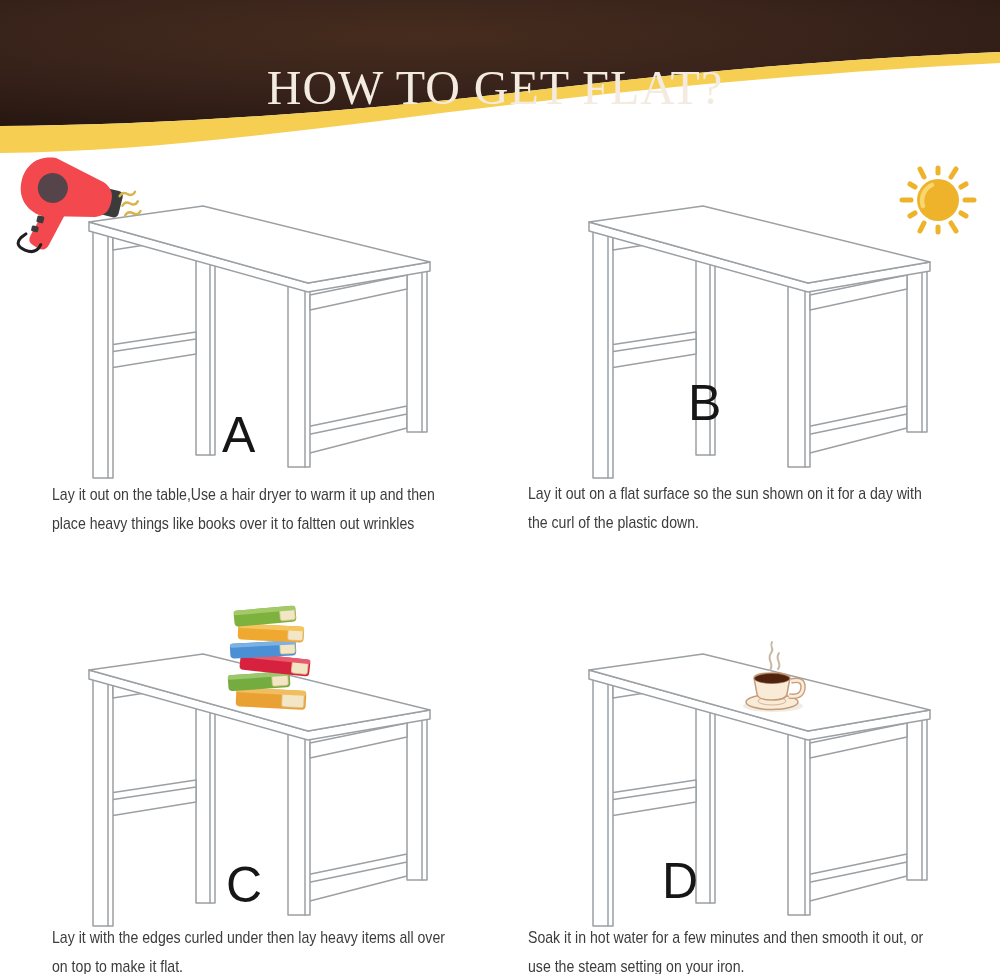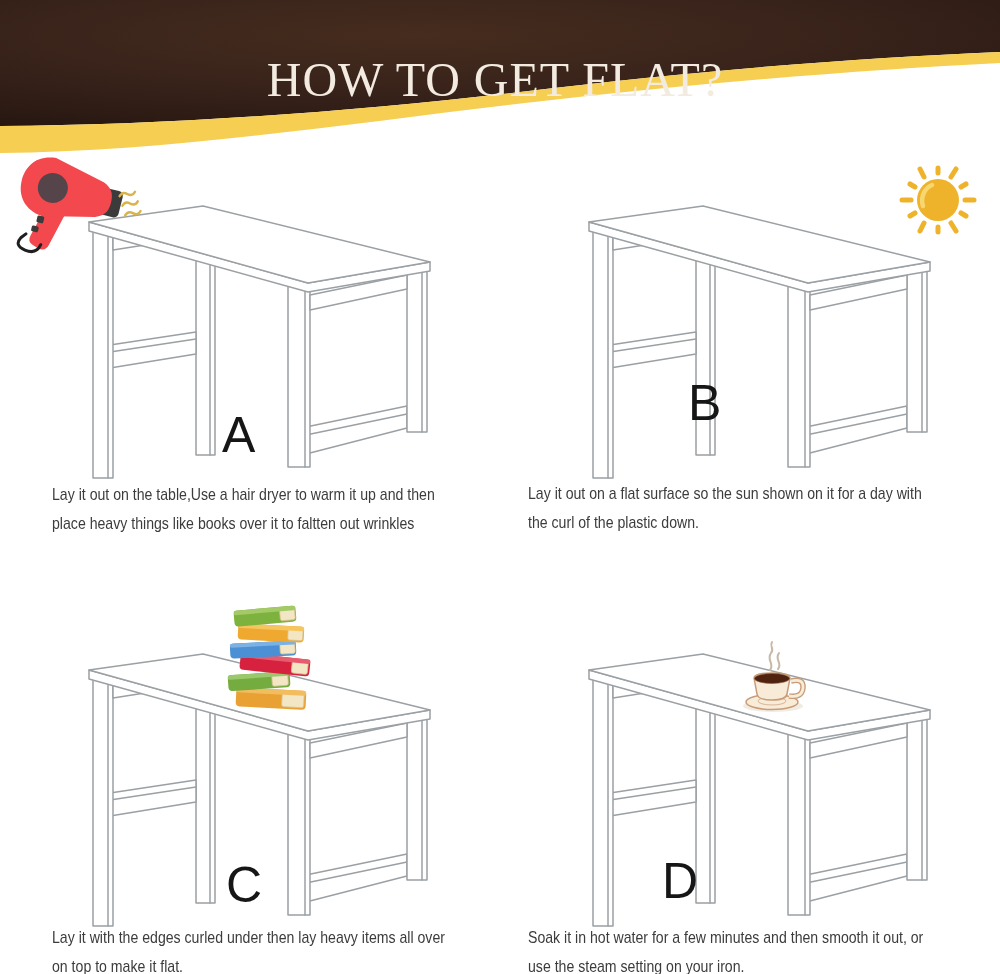--- a/index.html
+++ b/index.html
@@ -1,20 +1,20 @@
 <!DOCTYPE html>
 <html><head>
 <meta charset="utf-8">
 <style>
   html,body{margin:0;padding:0;background:#fff;}
   #page{position:relative;width:1000px;height:974px;background:#fff;overflow:hidden;
         font-family:"Liberation Sans",sans-serif;}
   
   #header-wave{position:absolute;left:0;top:0;width:1000px;height:160px;display:block;}
-  #page-title{position:absolute;left:0;top:20px;width:990px;text-align:center;
+  #page-title{position:absolute;left:0;top:28px;width:990px;text-align:center;
       font-family:"Liberation Serif",serif;font-size:48px;letter-spacing:1px;
       color:#f3ebe0;font-weight:normal;}
   
   .table{position:absolute;width:360px;height:290px;}
   .m-a .table{left:80px;top:195px;}
   .m-b .table{left:580px;top:195px;}
   .m-c .table{left:80px;top:643px;}
   .m-d .table{left:580px;top:643px;}
   
   .label{position:absolute;font-family:"Liberation Sans",sans-serif;font-weight:400;

